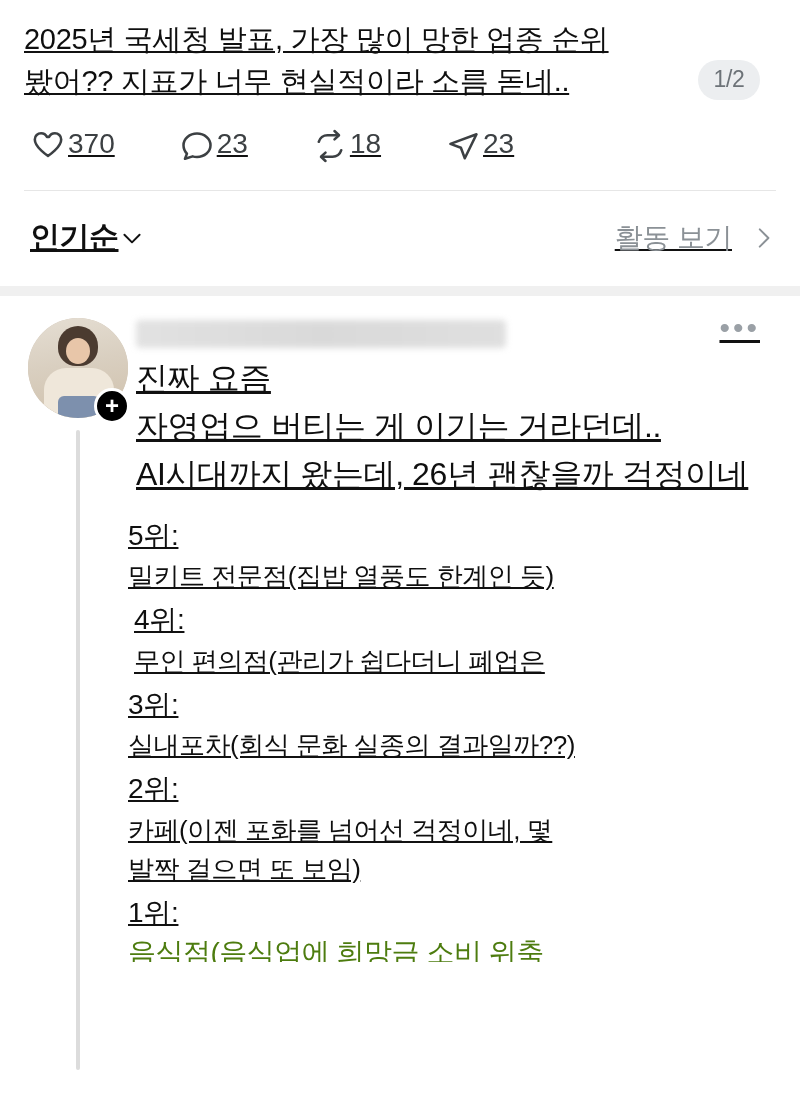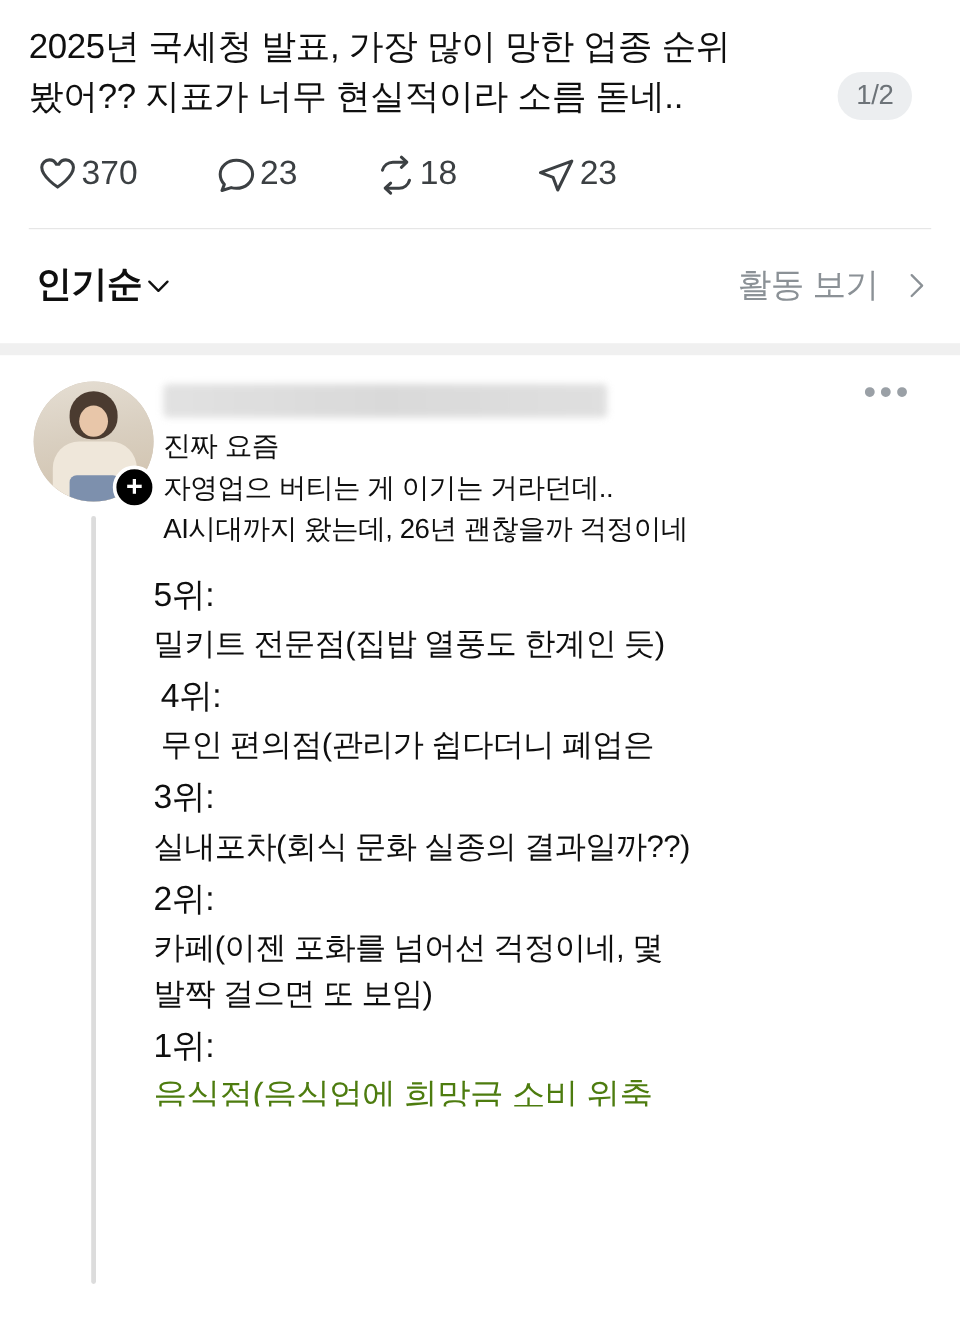--- a/index.html
+++ b/index.html
@@ -9,20 +9,21 @@
     background: #ffffff;
     font-family: "Liberation Sans", sans-serif;
     color: #111111;
     overflow: hidden;
   }
   .screen {
     position: relative;
     width: 800px;
     height: 1120px;
     background: #ffffff;
+    text-decoration: underline;
   }
 
   
   .post-top {
     padding: 18px 24px 0 24px;
   }
   .post-text {
     font-size: 29px;
     line-height: 1.45;
     color: #0f0f0f;
@@ -197,21 +198,21 @@
     margin-top: 2px;
   }
   .more-dots {
     font-size: 30px;
     color: #9aa0a6;
     letter-spacing: 3px;
     line-height: 20px;
     padding-right: 12px;
   }
   .comment-text {
-    font-size: 23px;
+    font-size: 32px;
     line-height: 1.5;
     color: #0f0f0f;
     letter-spacing: -0.4px;
     margin-top: 6px;
   }
   .comment-text .cline { display: block; white-space: nowrap; }
 
   
   .rank-list {
     padding: 16px 24px 0 128px;

